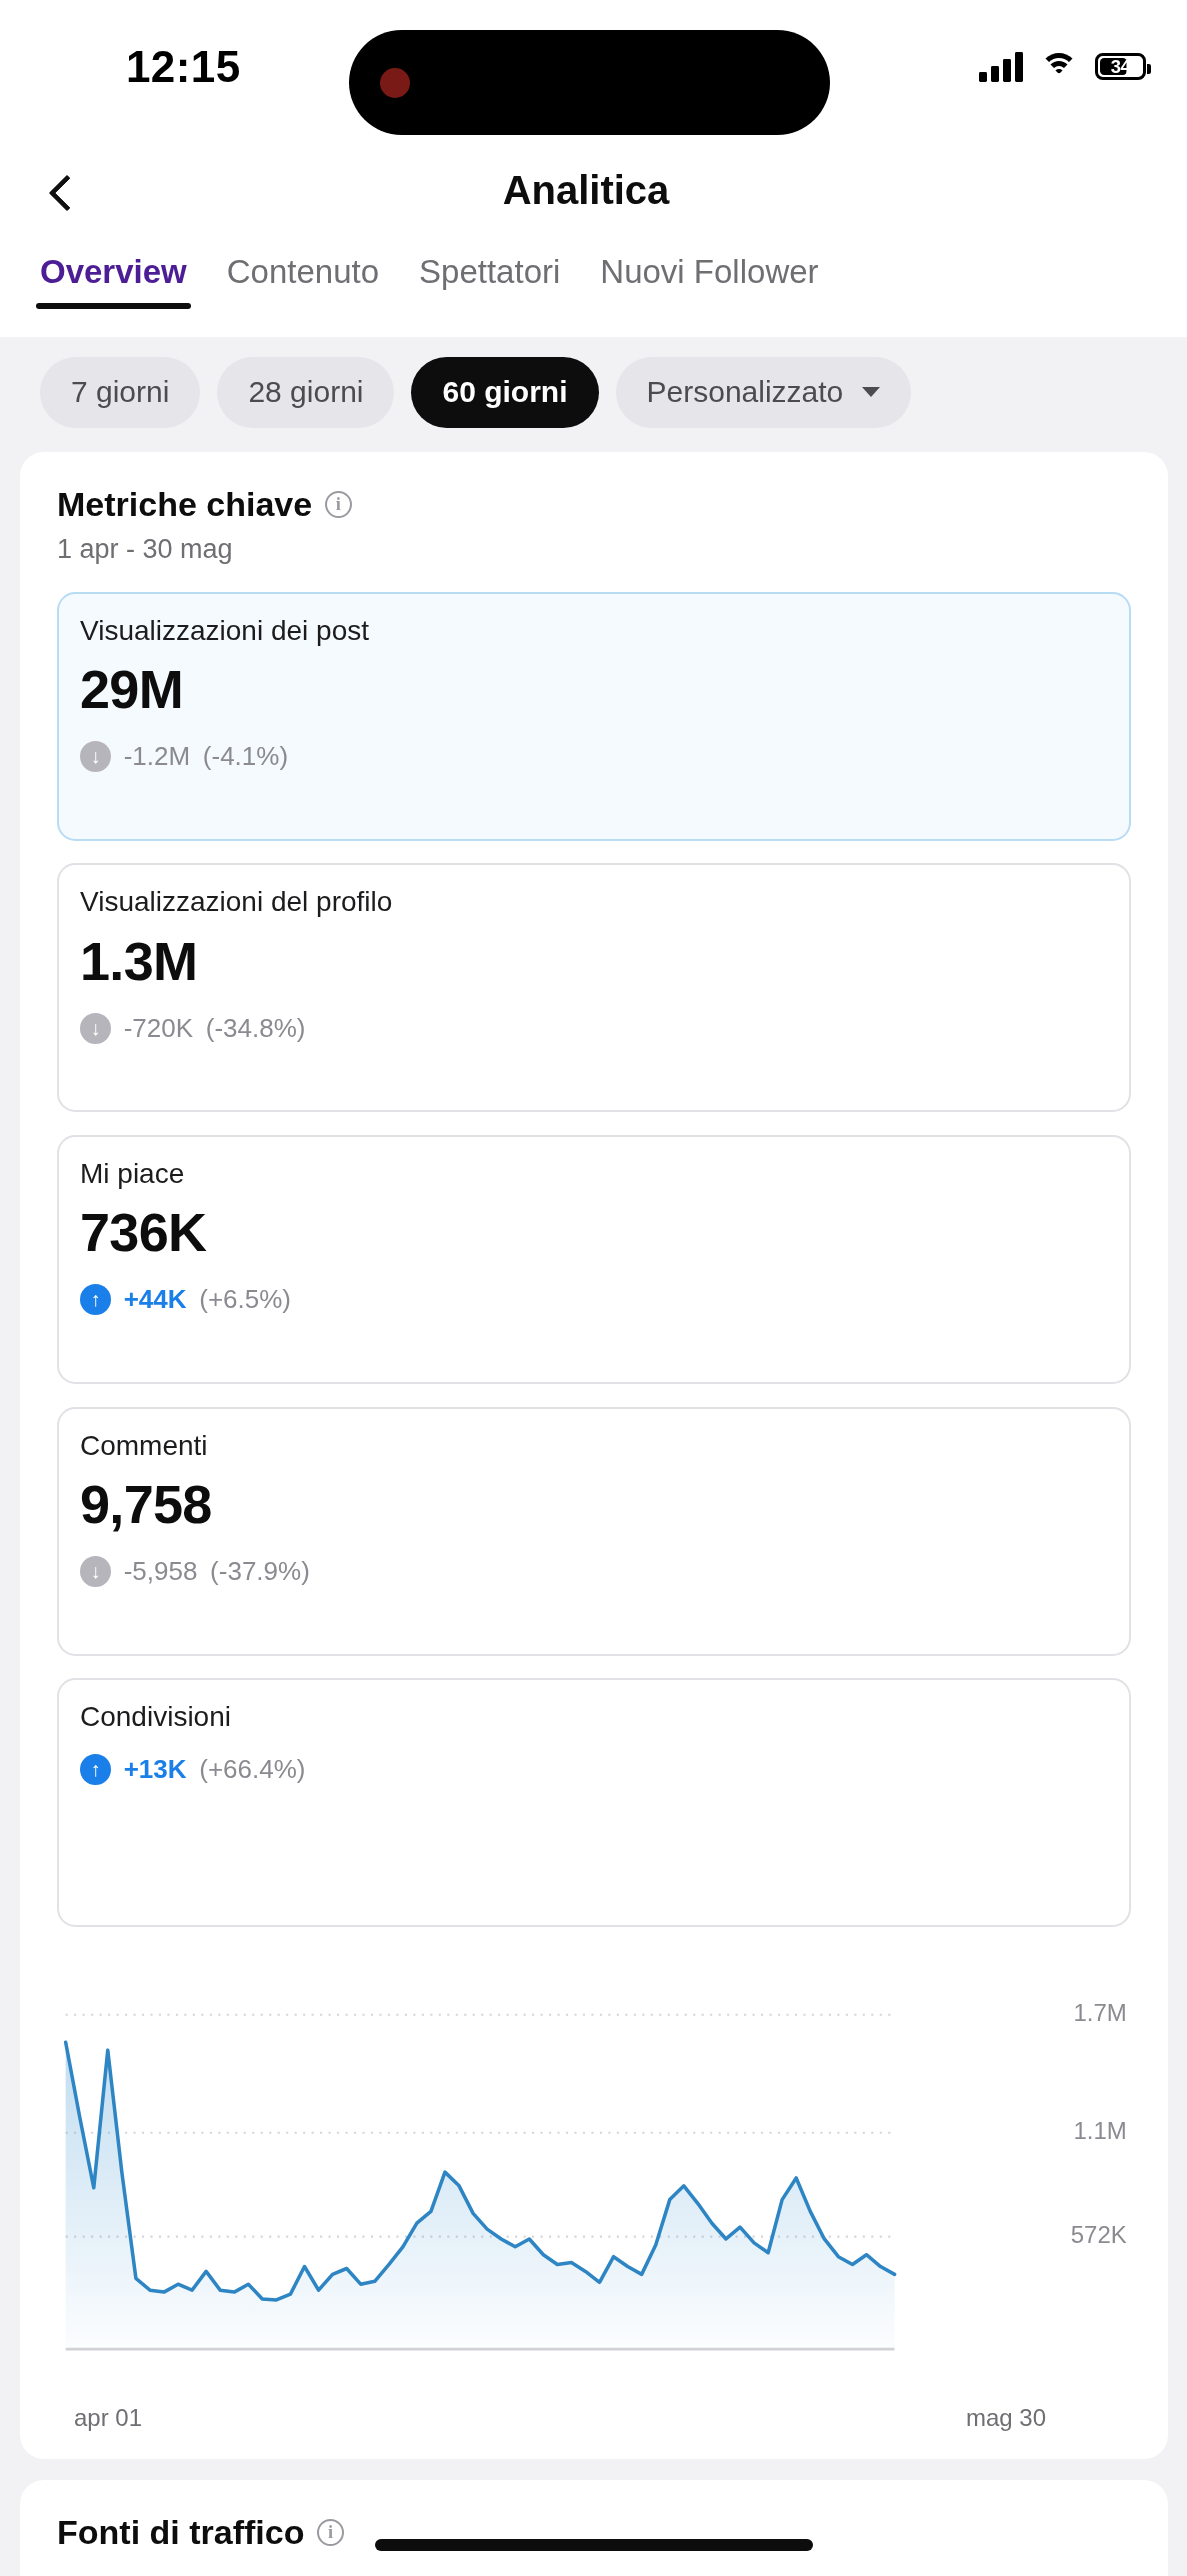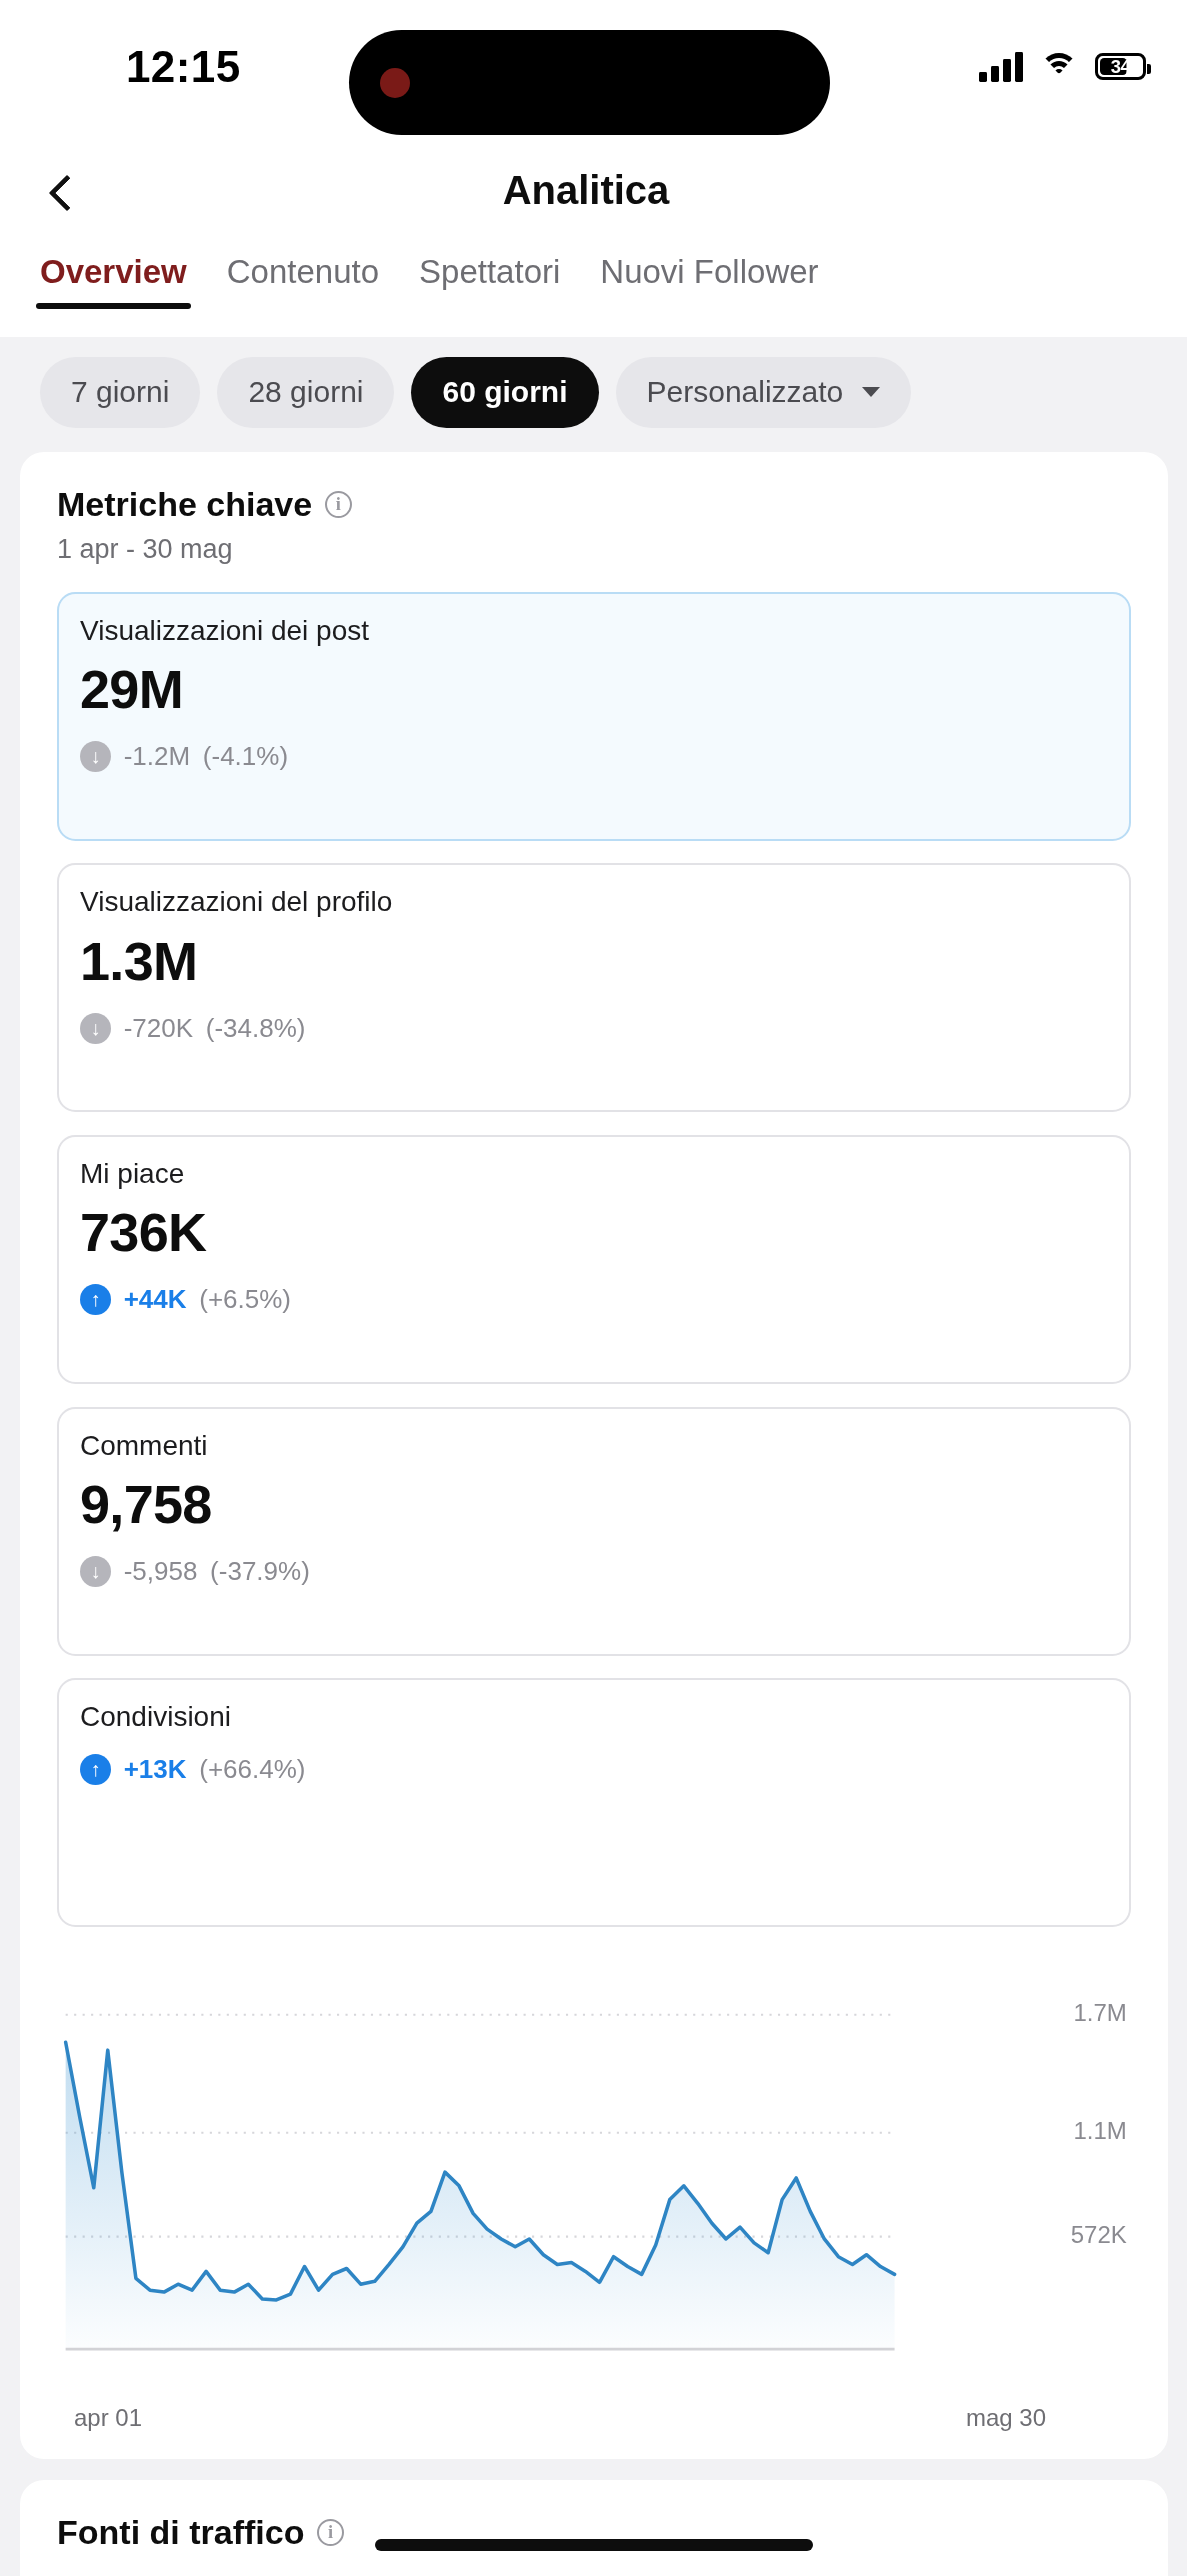--- a/index.html
+++ b/index.html
@@ -128,21 +128,21 @@
     gap: 40px;
     overflow: hidden;
   }
   .tab {
     font-size: 33px;
     color: #6e6e73;
     padding-top: 5.7px;
     white-space: nowrap;
     position: relative;
   }
-  .tab.active { color: #7f1d1d; font-weight: 700; }
+  .tab.active { color: #4c1d95; font-weight: 700; }
   .tab.active::after {
     content: ""; position: absolute; left: -4.2px; right: -4.2px; bottom: -18.4px;
     height: 6.4px; background: #0d0d0d; border-radius: 3.5px;
   }
   .tabs-fade {
     position:absolute; right:0; top:0; width: 64px; height: 100%;
     background: linear-gradient(to right, rgba(255,255,255,0), #fff 70%);
   }
 
   

